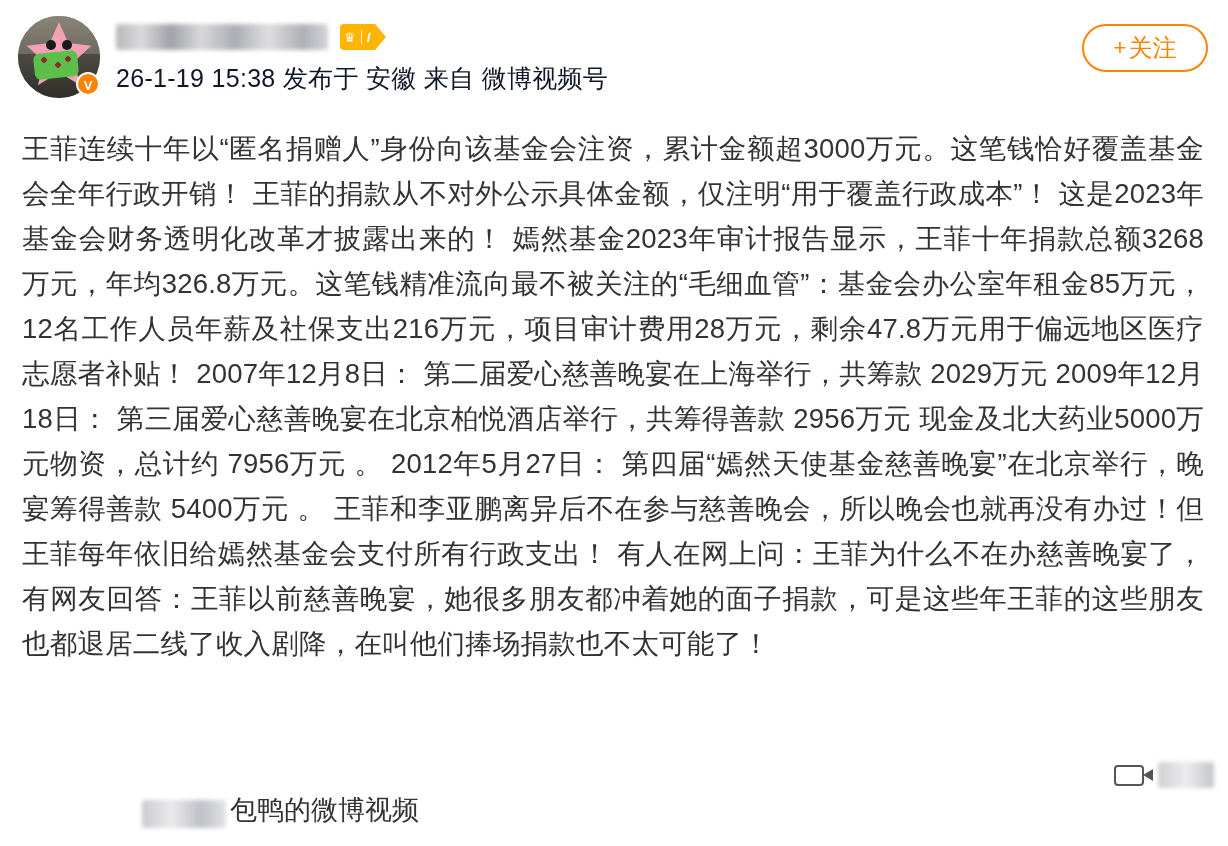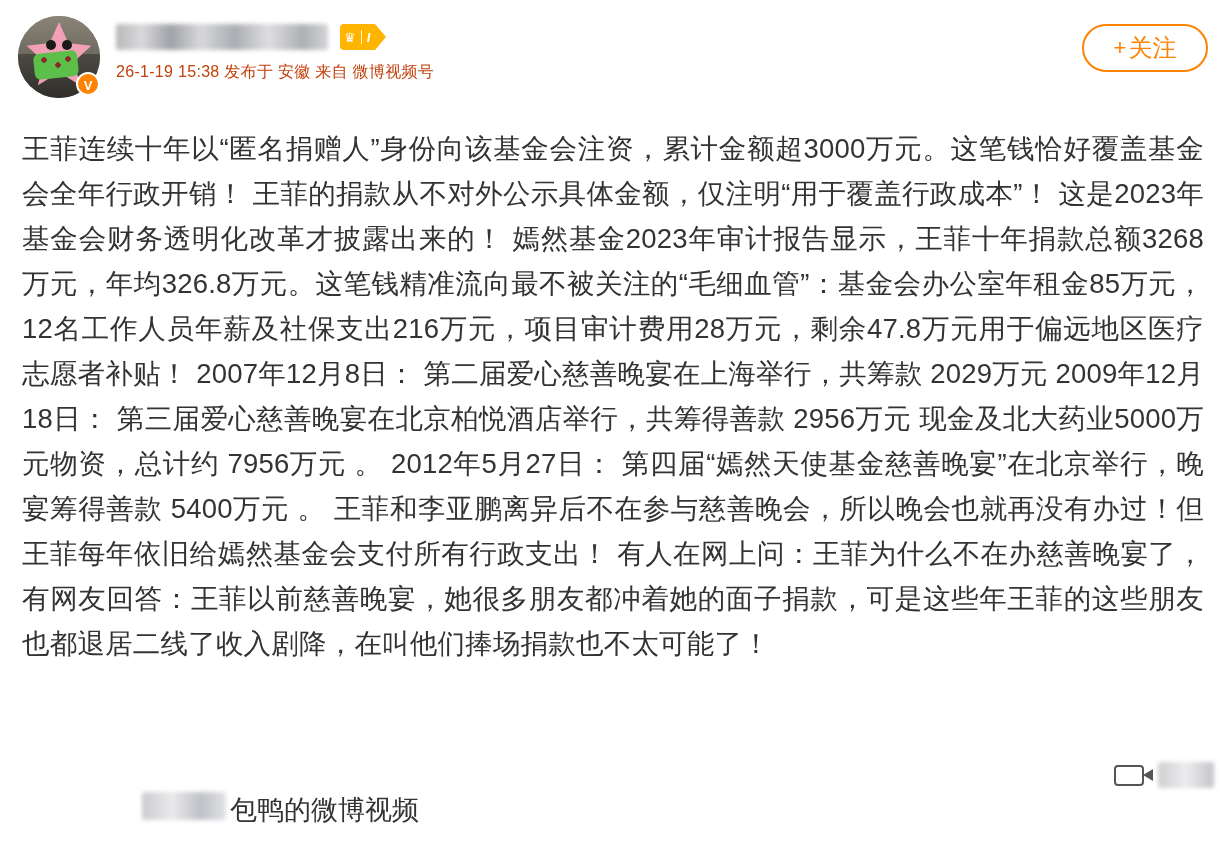--- a/index.html
+++ b/index.html
@@ -177,22 +177,22 @@
   }
   .vip-level {
     font-size: 13px;
     font-weight: bold;
     line-height: 1;
     font-style: italic;
   }
 
   .meta-row {
     margin-top: 8px;
-    font-size: 16px;
-    color: #c2410c;
+    font-size: 25px;
+    color: #0f172a;
     white-space: nowrap;
     letter-spacing: 0.3px;
   }
 
   .follow-btn {
     position: absolute;
     right: 0px;
     top: 10px;
     width: 126px;
     height: 48px;
@@ -225,21 +225,21 @@
   .content p {
     margin: 4px;
   }
 
   
   .video-row {
     position: absolute;
     left: 142px;
     bottom: 18px;
     display: flex;
-    align-items: flex-start;
+    align-items: flex-end;
     font-size: 27px;
     color: #333;
   }
   .video-blur {
     width: 84px;
     height: 28px;
     border-radius: 3px;
     margin-right: 4px;
     background: linear-gradient(90deg,
       rgba(190,190,194,0.8) 0%,

